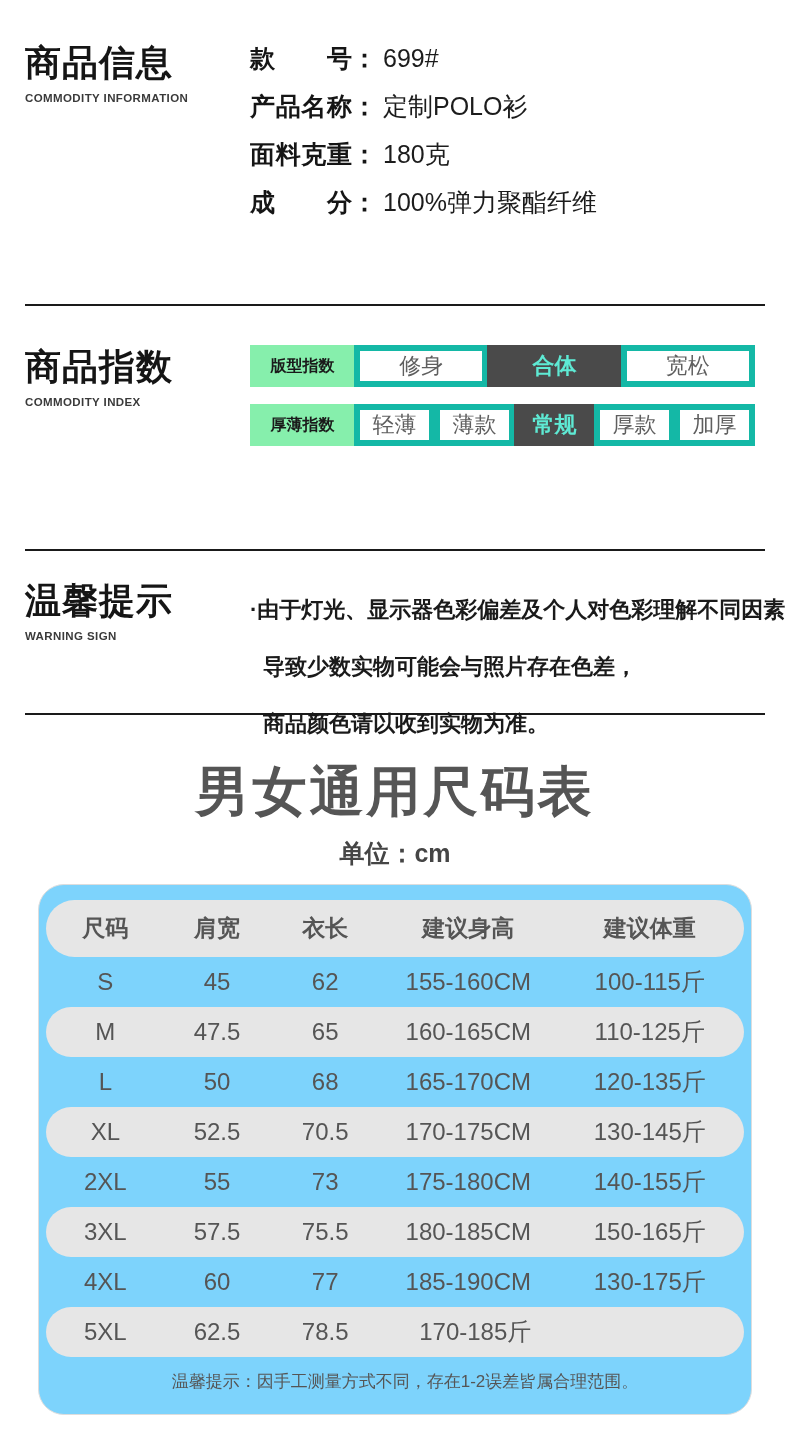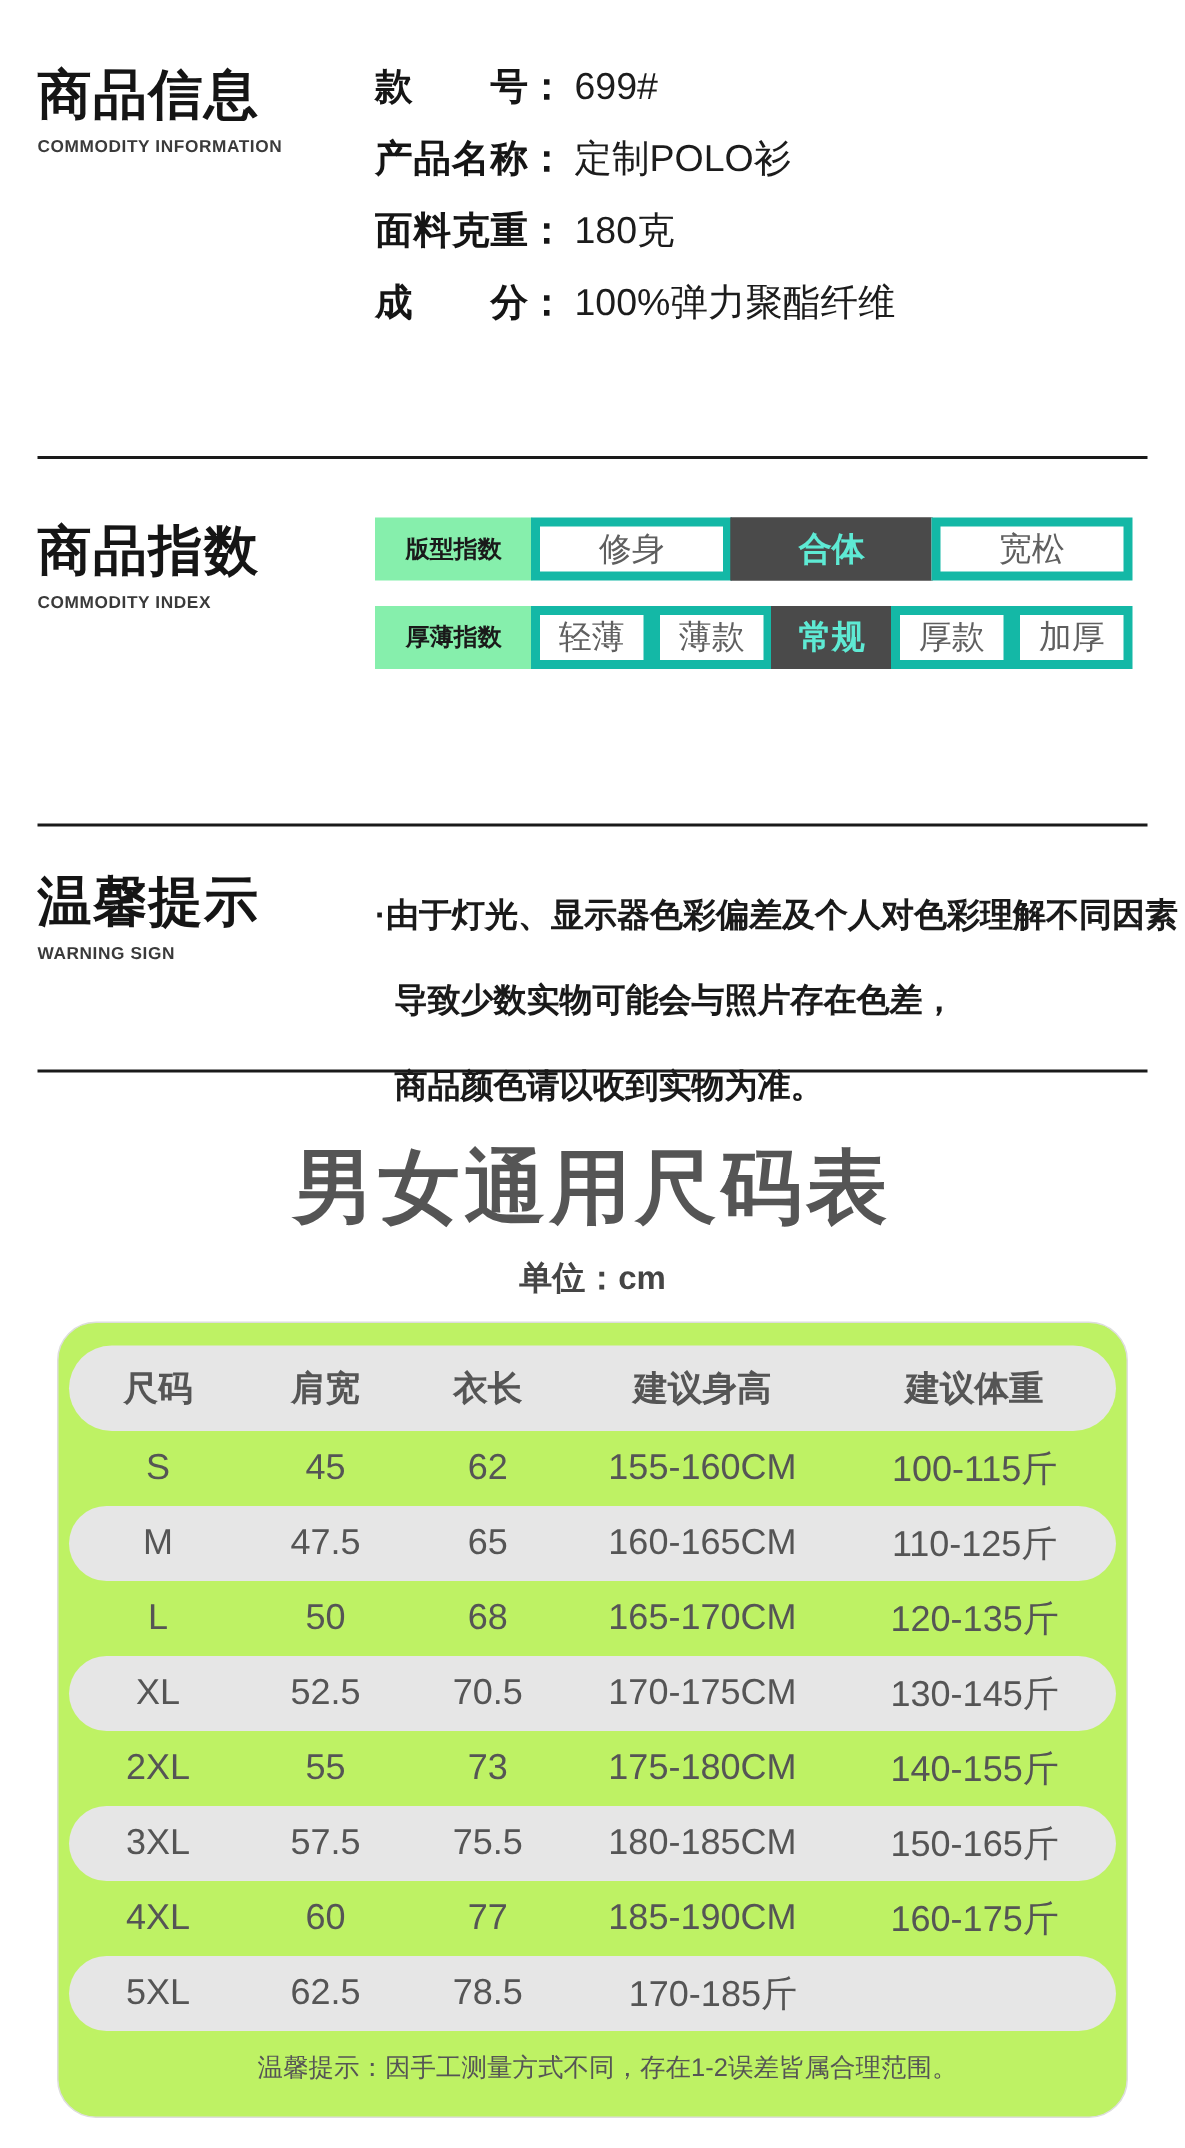--- a/index.html
+++ b/index.html
@@ -116,31 +116,31 @@
     margin-top: 45px;
     font-family: "Liberation Serif", "DejaVu Serif", serif;
     font-size: 54px;
     font-weight: 700;
     color: #555555;
     letter-spacing: 3px;
     line-height: 1.2;
   }
   .size-unit {
     margin-top: 12px;
-    font-size: 22px;
+    font-size: 25px;
     font-weight: 700;
     color: #454545;
   }
   .size-card {
     width: 714px;
     margin: 14px auto 0;
     border: 1px solid #dddddd;
     border-radius: 26px;
     padding: 15px 7px 0;
-    background: #bef264;
+    background: #7dd3fc;
   }
   .st-row, .st-head {
     display: flex;
     align-items: center;
     width: 100%;
   }
   .st-head {
     height: 57px;
     background: #e6e6e6;
     border-radius: 29px;
@@ -274,21 +274,21 @@
           <span class="st-cell c1">57.5</span>
           <span class="st-cell c2">75.5</span>
           <span class="st-cell c3">180-185CM</span>
           <span class="st-cell c4">150-165斤</span>
         </div>
         <div class="st-row">
           <span class="st-cell c0">4XL</span>
           <span class="st-cell c1">60</span>
           <span class="st-cell c2">77</span>
           <span class="st-cell c3">185-190CM</span>
-          <span class="st-cell c4">160-175斤</span>
+          <span class="st-cell c4">130-175斤</span>
         </div>
         <div class="st-row alt">
           <span class="st-cell c0">5XL</span>
           <span class="st-cell c1">62.5</span>
           <span class="st-cell c2">78.5</span>
           <span class="st-cell c4">170-185斤</span>
         </div>
       </div>
     <div class="size-note">温馨提示：因手工测量方式不同，存在1-2误差皆属合理范围。</div>
   </div>

